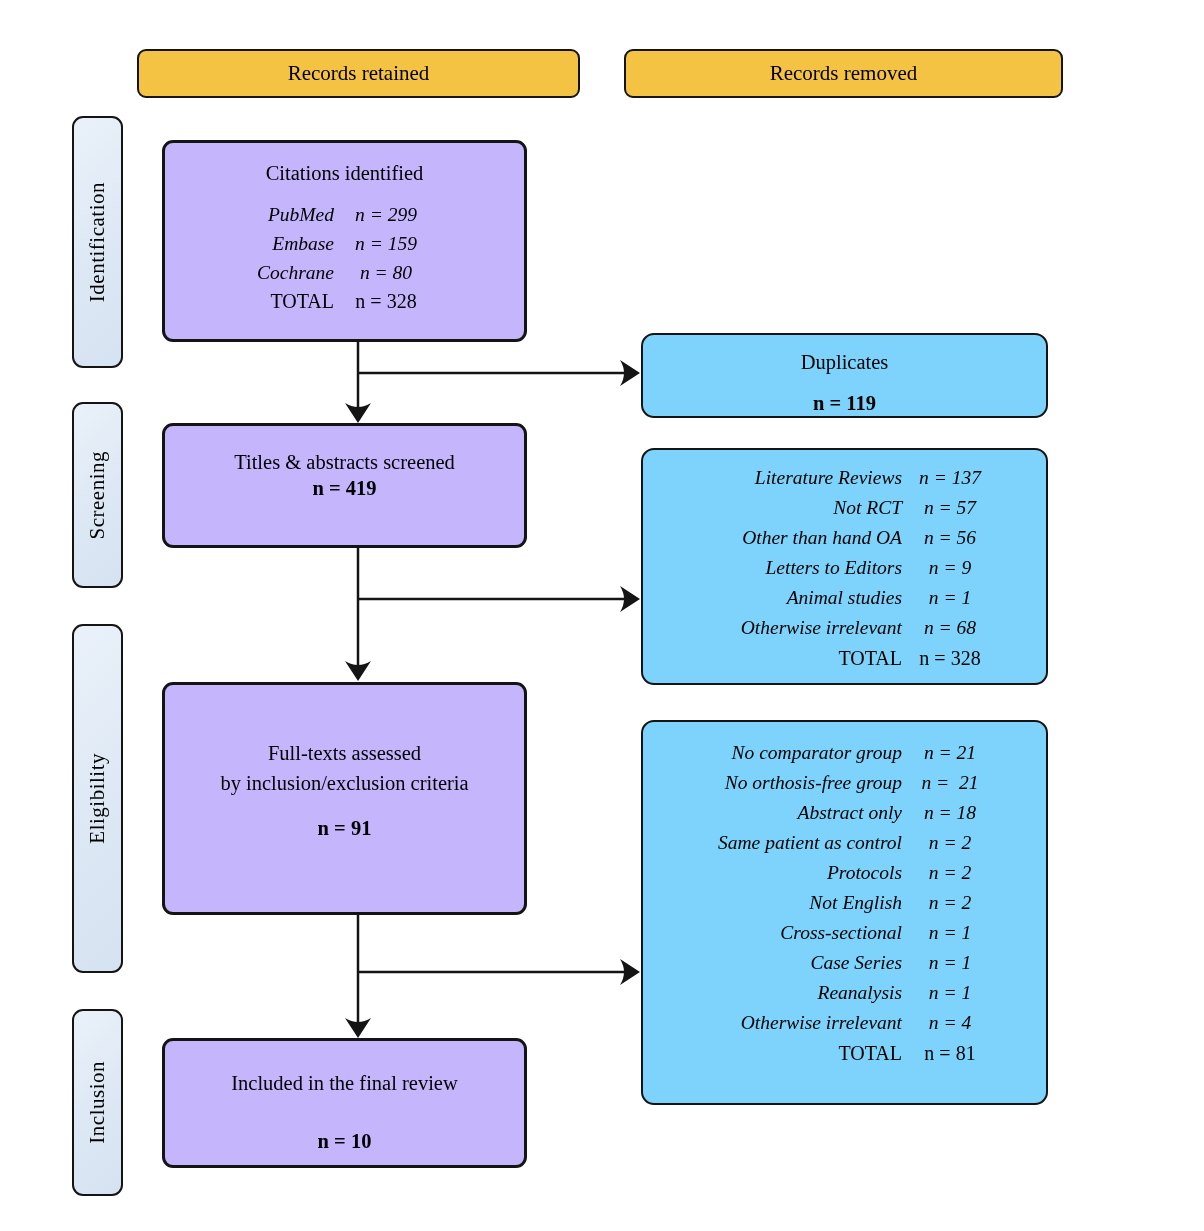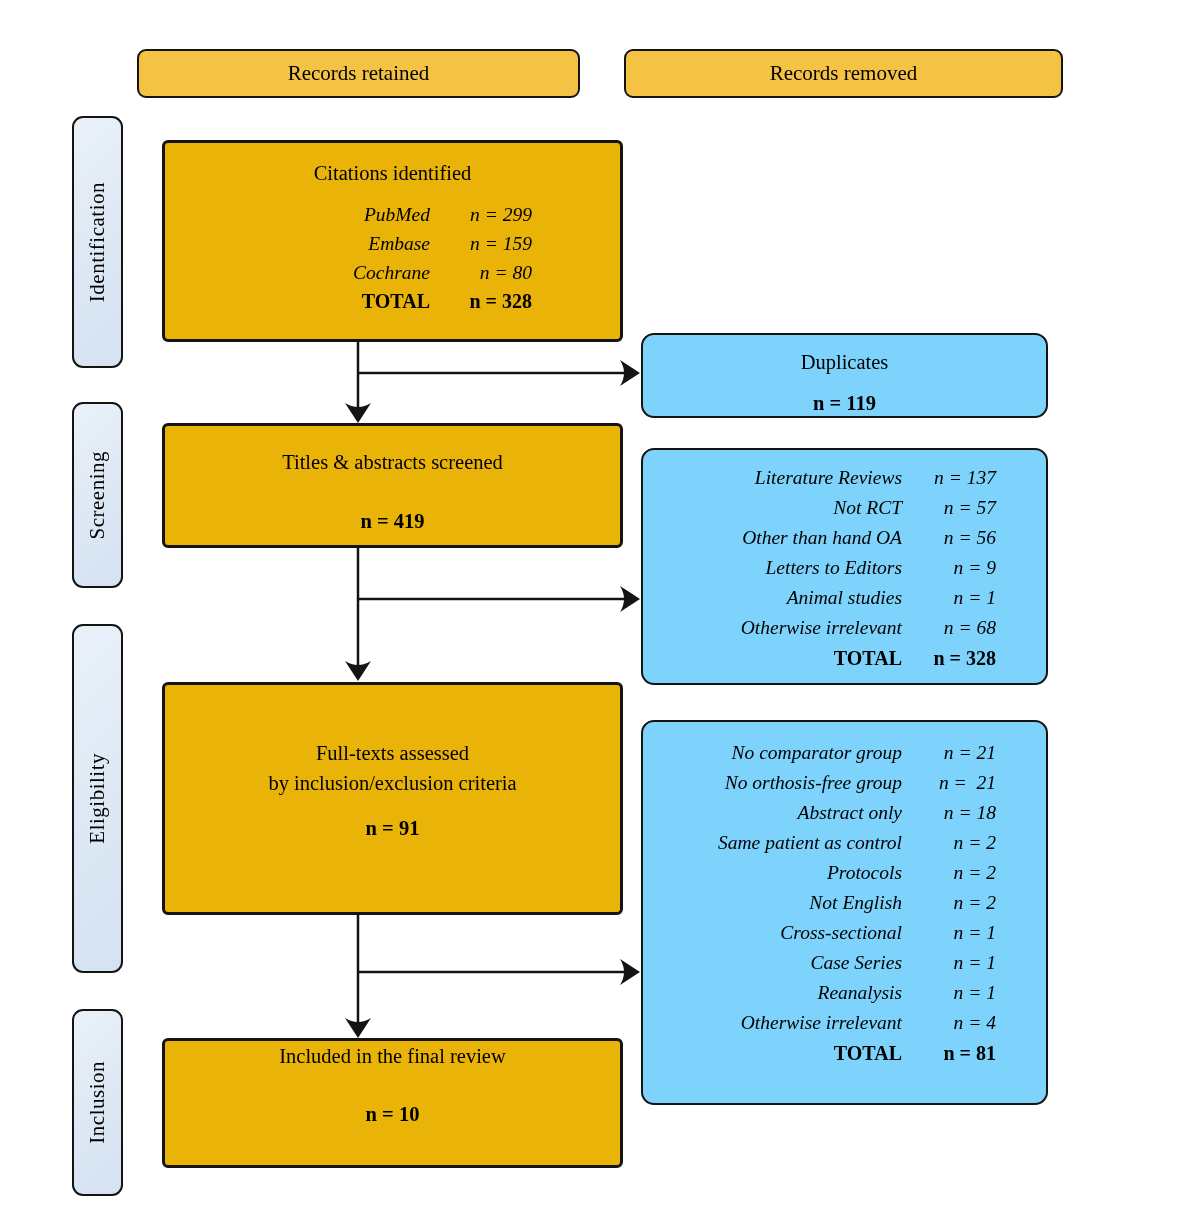--- a/index.html
+++ b/index.html
@@ -28,48 +28,48 @@
     display:flex;align-items:center;justify-content:center;
   }
   .stage .vtext{writing-mode:vertical-rl;transform:rotate(180deg);font-size:21px;letter-spacing:.5px;}
   #stage-identification{top:116px;height:252px;}
   #stage-screening{top:402px;height:186px;}
   #stage-eligibility{top:624px;height:349px;}
   #stage-inclusion{top:1009px;height:187px;}
 
   
   .box{position:absolute;z-index:2;border:3px solid #141414;}
-  .box.dark{background:#eab308;left:162px;width:461px;border-radius:6px;}
+  .box.dark{background:#c4b5fd;left:162px;width:365px;border-radius:11px;}
   .box.light{background:#7dd3fc;left:641px;width:407px;border-radius:13px;border-width:2.5px;}
   #box-citations{top:140px;height:202px;padding-top:15px;}
   #box-screened{top:423px;height:125px;padding-top:21px;}
   #box-fulltext{top:682px;height:233px;padding-top:53px;}
-  #box-included{top:1038px;height:130px;}
+  #box-included{top:1038px;height:130px;padding-top:27px;}
   #box-duplicates{top:333px;height:85px;padding-top:12px;}
   #box-screening-excl{top:448px;height:237px;padding-top:13px;}
   #box-eligibility-excl{top:720px;height:385px;padding-top:16px;}
 
   .box-title{text-align:center;font-size:20.5px;line-height:30px;white-space:pre-line;}
   .box-count{text-align:center;font-size:20.5px;font-weight:700;}
-  #box-screened .box-count{margin-top:33px;}
+  #box-screened .box-count{}
   #box-fulltext .box-count{margin-top:19px;}
   #box-included .box-count{margin-top:32px;}
   #box-duplicates .box-count{margin-top:15px;}
 
   
   .rows{display:block;}
   .row{
     display:grid;column-gap:2px;font-style:italic;font-size:19.5px;line-height:29px;
   }
   .dark .row{grid-template-columns:1fr 100px;padding:0 88px 0 18px;}
   .light .row{grid-template-columns:1fr 92px;padding:0 50px 0 14px;line-height:30px;}
   #box-citations .rows{margin-top:12px;}
   .row .lbl{text-align:right;}
-  .row .val{text-align:right;white-space:pre;}
-  .row.bold-row{font-style:normal;font-weight:700;font-size:20px;}
+  .row .val{text-align:center;white-space:pre;}
+  .row.bold-row{font-style:normal;font-weight:400;font-size:20px;}
 </style>
 </head>
 <body>
 
 <div class="canvas">
 
   <svg class="connectors" viewBox="0 0 1204 1231" xmlns="http://www.w3.org/2000/svg">
     <g>
       <line x1="358" y1="342" x2="358" y2="410" stroke="#141414" stroke-width="2.5"></line>
       <path d="M345,403 L358,423 L371,403 Q358,411 345,403 Z" fill="#141414" stroke="none"></path>

